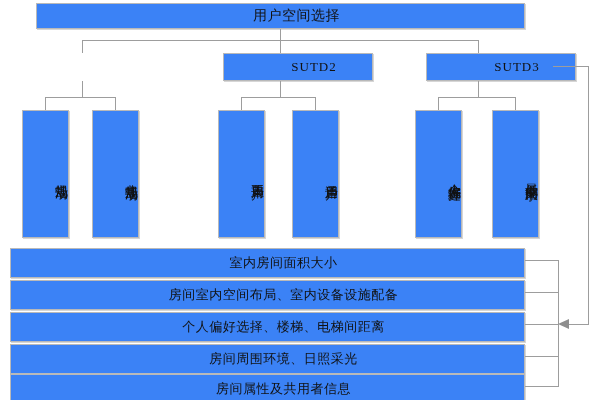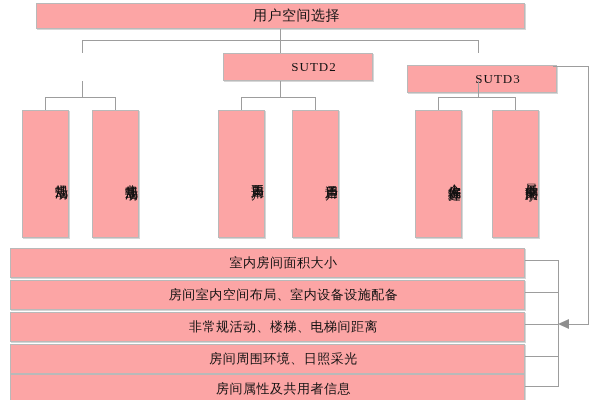--- a/index.html
+++ b/index.html
@@ -12,21 +12,21 @@
     position:relative;
     width:600px;
     height:400px;
     background:#ffffff;
     overflow:hidden;
   }
   
   .box{
     position:absolute;
     box-sizing:border-box;
-    background:#fca5a5;
+    background:#3b82f6;
     border:1px solid #b9b9b9;
     box-shadow:1px 1px 0 #d6d6d6;
     display:flex;
     align-items:center;
     justify-content:center;
     color:#111111;
     text-align:center;
     padding-left:32px;
   }
   .box.root{
@@ -79,21 +79,21 @@
   <div class="box root">用户空间选择</div>
 
   <div class="ln v" style="left:280px; top:29px; height:12px;"></div>
 
   <div class="ln h" style="left:82px; top:40px; width:397px;"></div>
   <div class="ln v" style="left:82px; top:40px; height:13px;"></div>
   <div class="ln v" style="left:280px; top:40px; height:13px;"></div>
   <div class="ln v" style="left:478px; top:40px; height:13px;"></div>
 
   <div class="box group" style="left:223px;">SUTD2</div>
-  <div class="box group" style="left:407px;margin-top:12px;">SUTD3</div>
+  <div class="box group" style="left:426px;">SUTD3</div>
 
   <div class="ln v" style="left:82px; top:81px; height:16px;"></div>
   <div class="ln h" style="left:45px; top:97px; width:71px;"></div>
   <div class="ln v" style="left:45px; top:97px; height:13px;"></div>
   <div class="ln v" style="left:115px; top:97px; height:13px;"></div>
 
   <div class="ln v" style="left:280px; top:81px; height:16px;"></div>
   <div class="ln h" style="left:241px; top:97px; width:74px;"></div>
   <div class="ln v" style="left:241px; top:97px; height:13px;"></div>
   <div class="ln v" style="left:315px; top:97px; height:13px;"></div>
@@ -105,21 +105,21 @@
 
   <div class="box leaf" style="left:22px;">常规活动</div>
   <div class="box leaf" style="left:92px;">非常规活动</div>
   <div class="box leaf" style="left:218px;">重要用户</div>
   <div class="box leaf" style="left:292px;">普通用户</div>
   <div class="box leaf" style="left:415px;">个人偏好选择</div>
   <div class="box leaf" style="left:492px;">最低空间需求</div>
 
   <div class="box attr" style="top:248px;">室内房间面积大小</div>
   <div class="box attr" style="top:280px;text-align:center;">房间室内空间布局、室内设备设施配备</div>
-  <div class="box attr" style="top:312px;">非常规活动、楼梯、电梯间距离</div>
+  <div class="box attr" style="top:312px;">个人偏好选择、楼梯、电梯间距离</div>
   <div class="box attr" style="top:344px;">房间周围环境、日照采光</div>
   <div class="box attr" style="top:374px;">房间属性及共用者信息</div>
 
   <div class="ln h" style="left:525px; top:260px; width:34px;"></div>
   <div class="ln h" style="left:525px; top:292px; width:34px;"></div>
   <div class="ln h" style="left:525px; top:324px; width:34px;"></div>
   <div class="ln h" style="left:525px; top:356px; width:34px;"></div>
   <div class="ln h" style="left:525px; top:386px; width:34px;"></div>
   <div class="ln v" style="left:558px; top:260px; height:127px;"></div>
 

